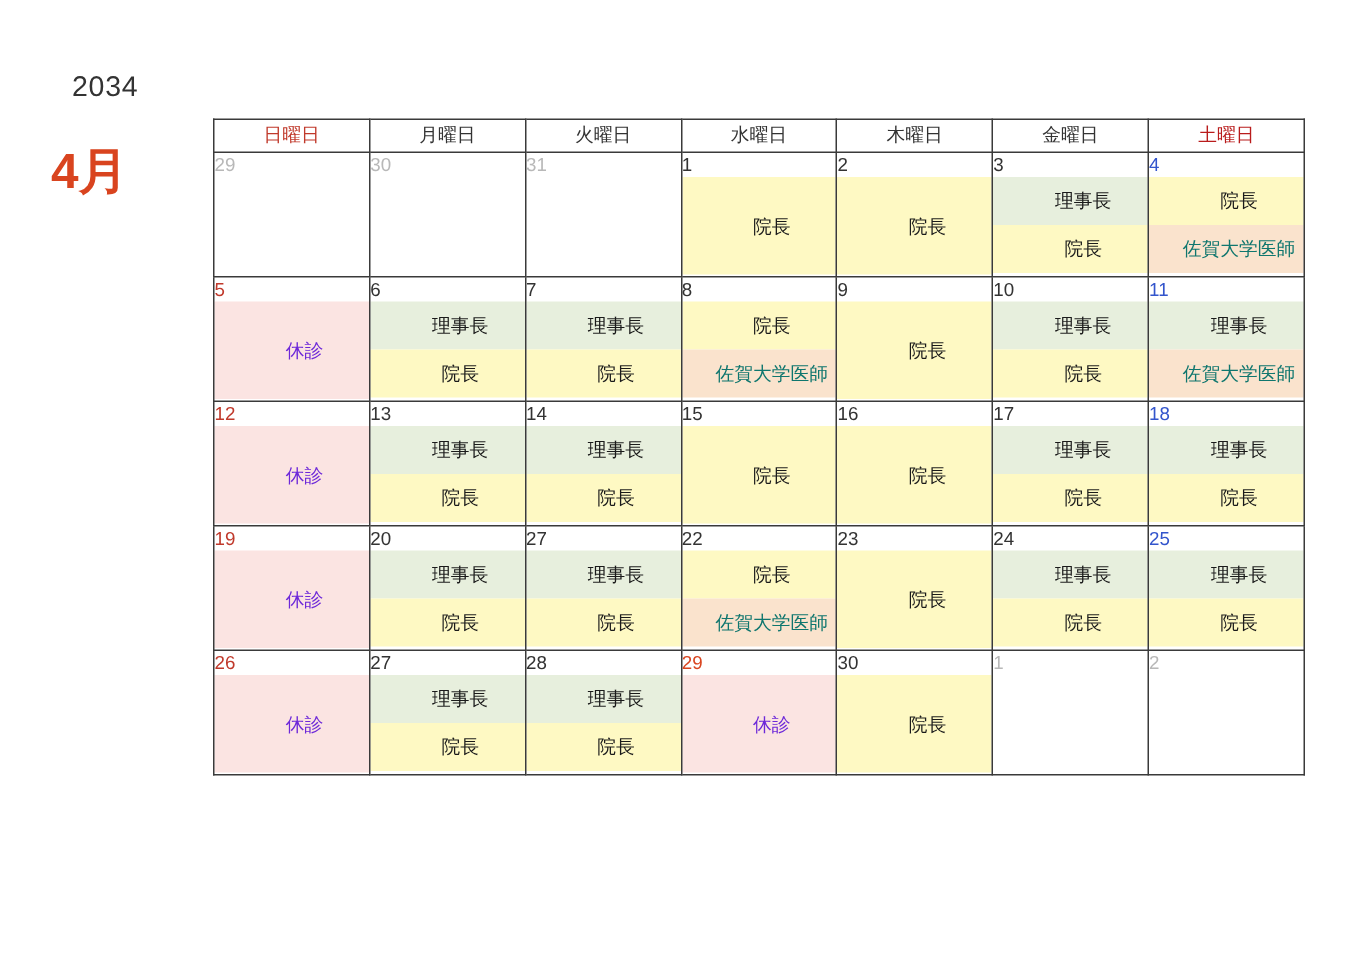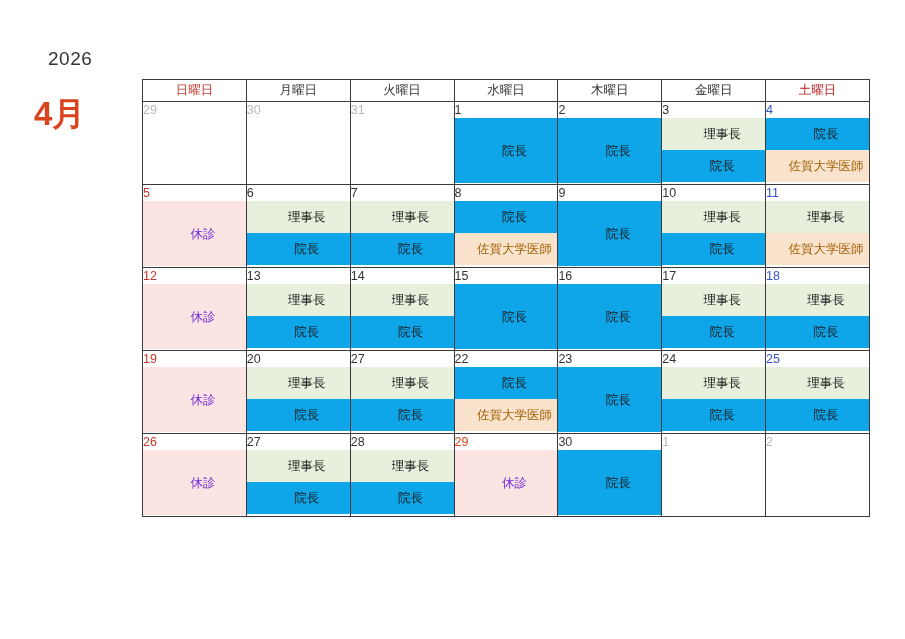--- a/index.html
+++ b/index.html
@@ -93,31 +93,31 @@
     box-sizing: border-box;
     text-align: center;
     overflow: hidden;
     white-space: nowrap;
     padding-left: 17px;
   }
   .ev.tall {
     height: 65px;
   }
   .ev-rijicho { background: #e7efdd; color: #1a1a1a; }
-  .ev-incho   { background: #0ea5e9; color: #1a1a1a; }
-  .ev-saga    { background: #fae3cd; color: #a16207; font-family: Liberation Serif, serif; }
+  .ev-incho   { background: #fef9c3; color: #1a1a1a; }
+  .ev-saga    { background: #fae3cd; color: #0f766e; font-family: Liberation Serif, serif; }
   .ev-kyushin { background: #fbe4e2; color: #6d28d9; }
   .ev-blank   { background: #ffffff; }
 
   .cell-shade-sun { background: #fdeeec; }
 </style>
 </head>
 <body>
 
-<div class="year-label">2026</div>
+<div class="year-label">2034</div>
 <div class="month-label">4月</div>
 
 <div class="calendar-wrap">
   <table class="calendar">
     <thead>
       <tr id="dow-row">
           <th class="dow sun">日曜日</th>
           <th class="dow ">月曜日</th>
           <th class="dow ">火曜日</th>
           <th class="dow ">水曜日</th>

